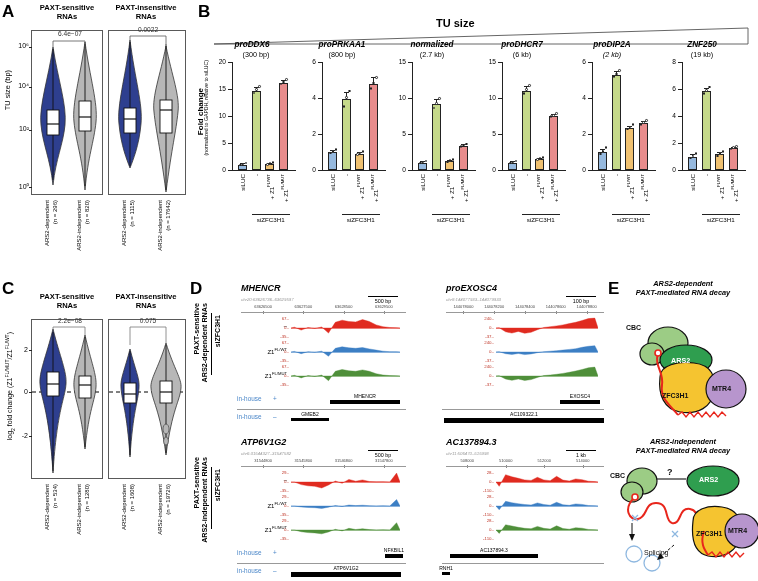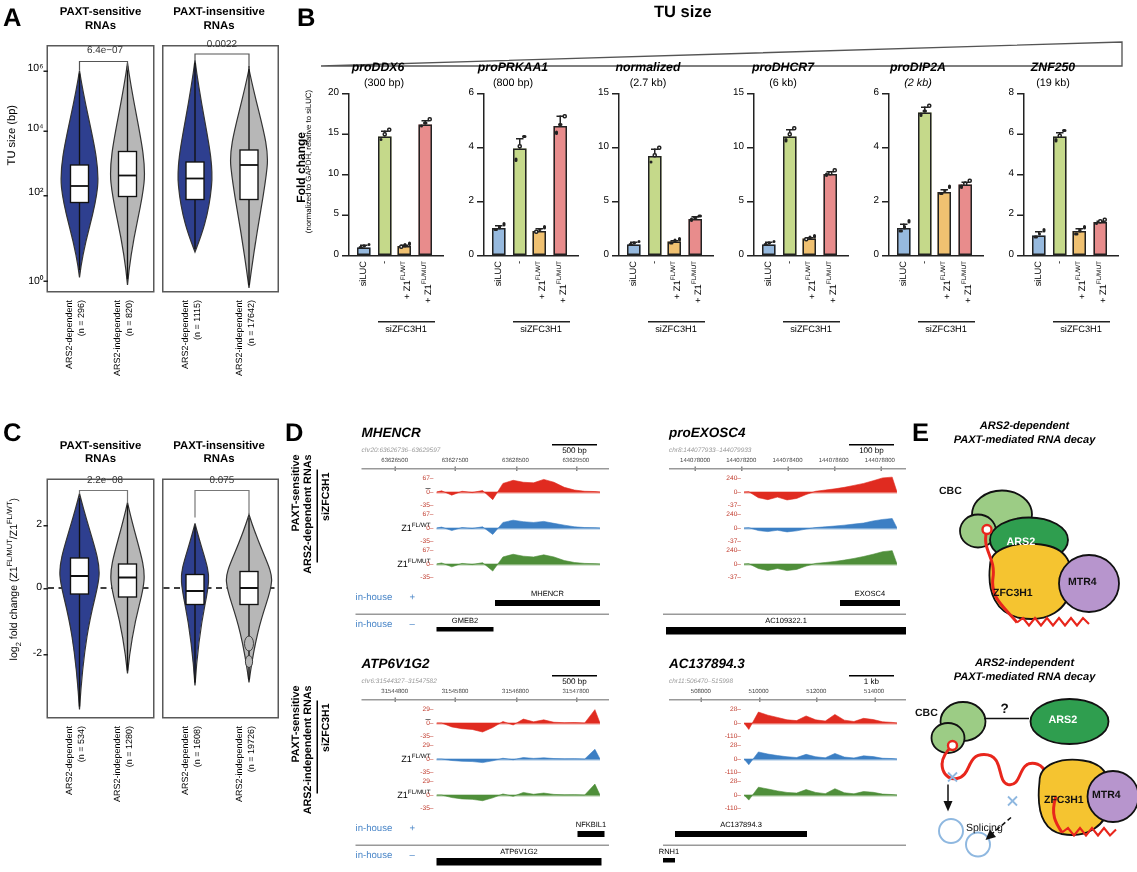--- a/index.html
+++ b/index.html
@@ -120,21 +120,21 @@
   <div class="grp-lab vert" style="left:76px; top:200px;">ARS2-independent</div>
   <div class="grp-lab vert" style="left:84px; top:200px;">(n = 820)</div>
   <div class="grp-lab vert" style="left:121px; top:200px;">ARS2-dependent</div>
   <div class="grp-lab vert" style="left:129px; top:200px;">(n = 1115)</div>
   <div class="grp-lab vert" style="left:157px; top:200px;">ARS2-independent</div>
   <div class="grp-lab vert" style="left:165px; top:200px;">(n = 17642)</div>
 </div>
 
 <div id="panelB">
   <div class="panel-letter" style="left:2px; top:2px;">B</div>
-  <div style="position:absolute; left:240px; top:2px; font-weight:bold; font-size:11px;">TU size</div>
+  <div style="position:absolute; left:240px; top:17px; font-weight:bold; font-size:11px;">TU size</div>
   <svg width="540" height="22" style="position:absolute; left:16px; top:24px;">
     <polygon points="2,20 536,4 536,20" fill="#ffffff" stroke="#555" stroke-width="0.9"></polygon>
   </svg>
 
   <div style="position:absolute; left:0px; top:60px; width:14px; height:150px;">
     <div class="vert" style="position:absolute; left:0px; top:28px; font-weight:bold; font-size:8px;">Fold change</div>
     <div class="vert" style="position:absolute; left:7px; top:0px; font-size:5.2px;">(normalized to GAPDH, relative to siLUC)</div>
   </div>
   <div id="b-charts">
       <div class="bplot" style="left: 22px; top: 0px; width: 92px; height: 215px;">

